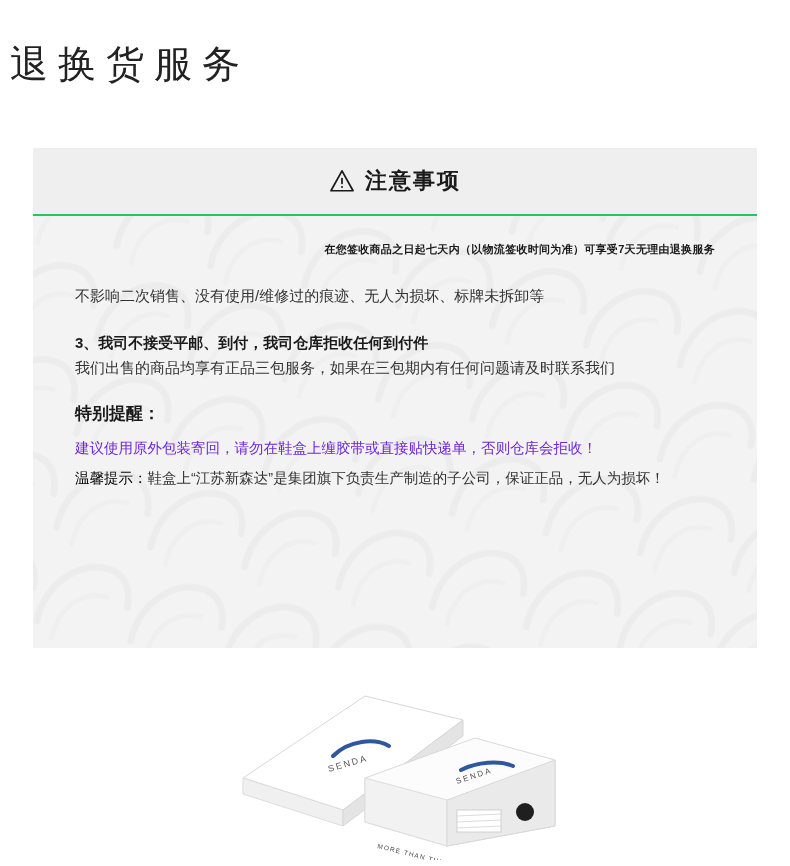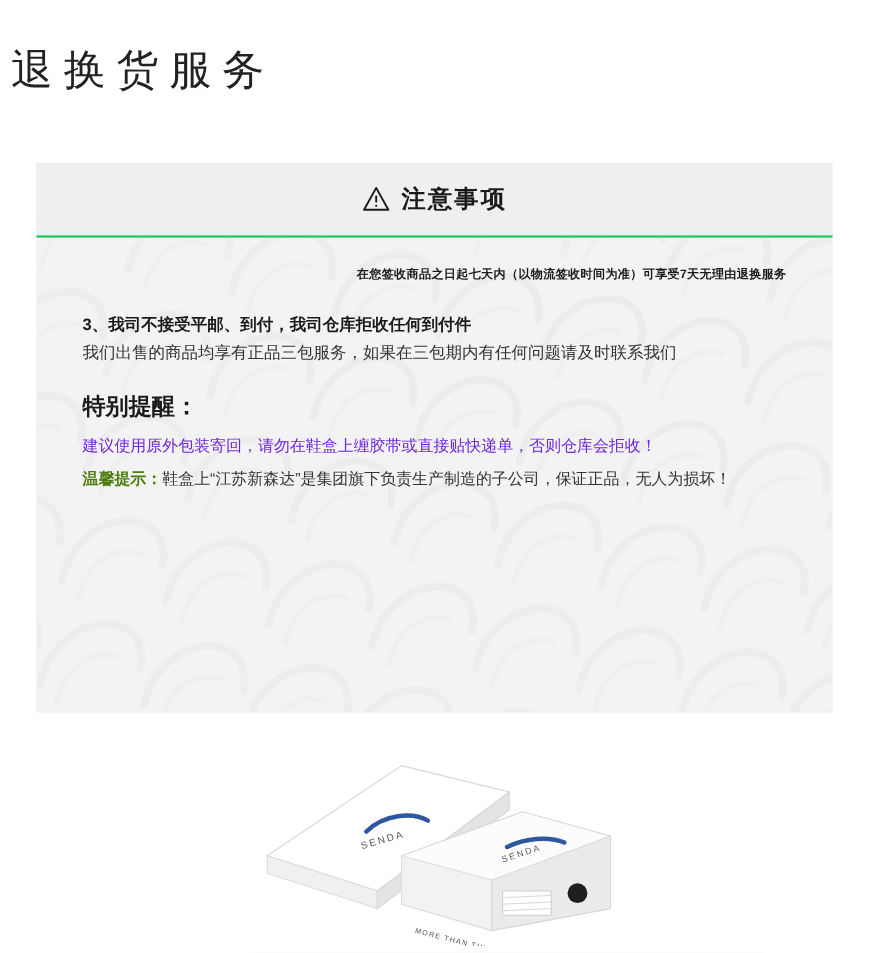--- a/index.html
+++ b/index.html
@@ -92,39 +92,39 @@
   }
   .para .line.first {
     font-weight: bold;
     color: #1a1a1a;
   }
 
   .tip-block {
     margin-top: 22px;
   }
   .tip-title {
-    font-size: 21px;
+    font-size: 17px;
     font-weight: bold;
     color: #1a1a1a;
     margin-bottom: 10px;
   }
   .tip-line {
     font-size: 14.5px;
     line-height: 26px;
     color: #6d28d9;
   }
   .warm-line {
     font-size: 14.5px;
     line-height: 26px;
     color: #333333;
     margin-top: 4px;
   }
   .warm-label {
-    color: #4d7c0f;
-    font-weight: bold;
+    color: #000000;
+    font-weight: normal;
   }
 
   
   .image-area {
     position: absolute;
     left: 0;
     top: 648px;
     width: 790px;
     height: 218px;
     overflow: hidden;
@@ -161,20 +161,21 @@
     </svg>
     <span class="card-header-title">注意事项</span>
   </div>
 
   <div class="card-body">
 
     <div class="lead">在您签收商品之日起七天内（以物流签收时间为准）可享受7天无理由退换服务</div>
 
 
     <div class="para">
+      <div class="line">不影响二次销售、没有使用/维修过的痕迹、无人为损坏、标牌未拆卸等</div>
     </div>
 
     <div class="para">
       <div class="line first">3、我司不接受平邮、到付，我司仓库拒收任何到付件</div>
       <div class="line">我们出售的商品均享有正品三包服务，如果在三包期内有任何问题请及时联系我们</div>
     </div>
 
     <div class="tip-block">
       <div class="tip-title">特别提醒：</div>
       <div class="tip-line">建议使用原外包装寄回，请勿在鞋盒上缠胶带或直接贴快递单，否则仓库会拒收！</div>

